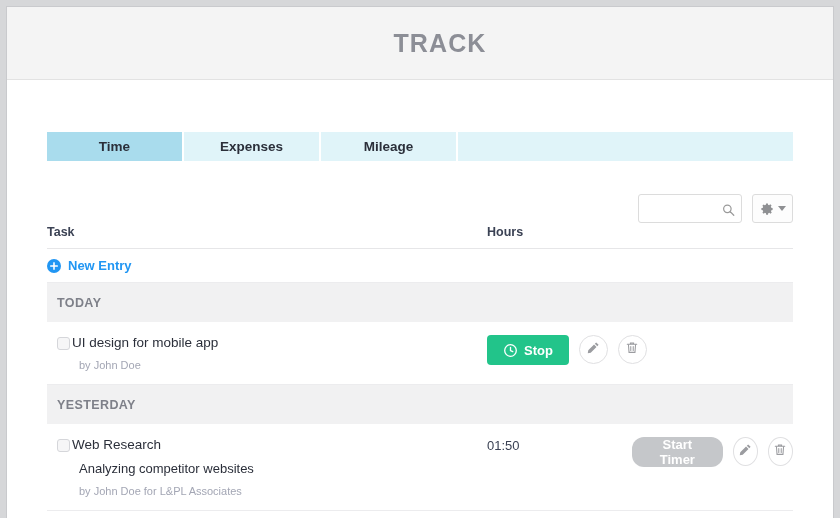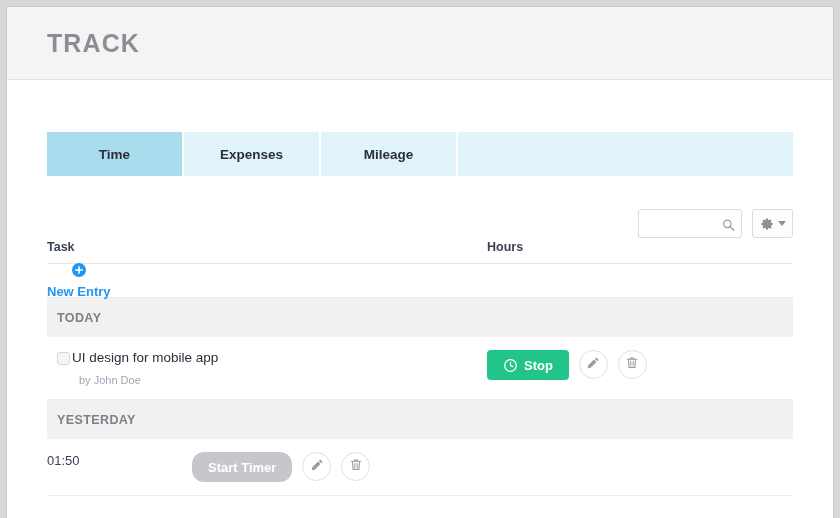--- a/index.html
+++ b/index.html
@@ -26,38 +26,39 @@
   }
 
   
   .app-header {
     height: 73px;
     background: #f4f4f4;
     border-bottom: 1px solid #e2e2e2;
     display: flex;
     align-items: center;
     padding-left: 40px;
+    justify-content: center;
   }
   .app-title {
     font-size: 25px;
     font-weight: bold;
     letter-spacing: 1.1px;
     color: #8c8e96;
   }
 
   
   .body-wrap {
     padding: 0 40px;
   }
 
   
   .tabs {
     display: flex;
     margin-top: 52px;
-    height: 44px;
+    height: 29px;
   }
   .tab {
     background: #e0f4f9;
     color: #2b2f3a;
     font-size: 13.5px;
     font-weight: bold;
     display: flex;
     align-items: center;
     justify-content: center;
     border-right: 2px solid #ffffff;
@@ -146,21 +147,20 @@
     display: flex;
     align-items: center;
     height: 34px;
     border-bottom: 1px solid #ececee;
   }
   .new-entry {
     display: flex;
     align-items: center;
     gap: 7px;
     cursor: pointer;
-    flex-direction: column;
   }
   .plus-icon { width: 14px; height: 14px; color: #2196f3; }
   .new-entry-label {
     font-size: 13px;
     font-weight: bold;
     color: #2196f3;
   }
 
   .group-header {
     background: #f1f1f2;
@@ -360,20 +360,28 @@
                 <path d="M6.6 6.2v4.6M9.4 6.2v4.6" stroke-linecap="round"></path>
               </svg>
             </span>
           </button>
         </div>
       </div>
 
       <div class="group-header">YESTERDAY</div>
 
       <div class="entry-row">
+        <div class="entry-main">
+          <div class="entry-line1">
+            <span class="checkbox"></span>
+            <span class="entry-title">Web Research</span>
+          </div>
+          <div class="entry-note">Analyzing competitor websites</div>
+          <div class="entry-meta">by John Doe for L&amp;PL Associates</div>
+        </div>
         <div class="entry-hours">01:50</div>
         <div class="entry-actions">
           <button class="timer-btn start">
             <span>Start Timer</span>
           </button>
           <button class="icon-btn">
             <span>
               <svg viewBox="0 0 16 16" fill="currentColor">
                 <path d="M11.6 1.6l2.8 2.8-1.5 1.5-2.8-2.8 1.5-1.5zM9.2 4l2.8 2.8-6.6 6.6-3.4.6.6-3.4L9.2 4z"></path>
               </svg>

